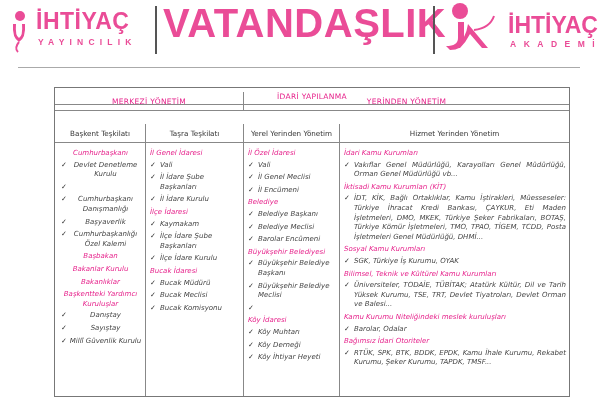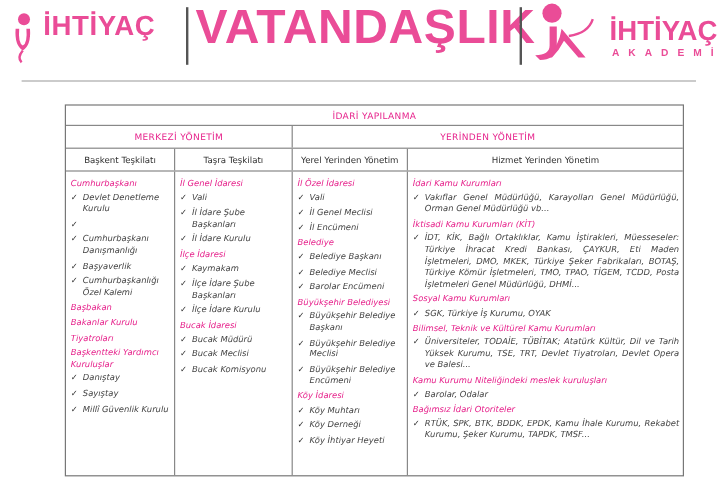--- a/index.html
+++ b/index.html
@@ -17,50 +17,51 @@
     .title { position: absolute; left: 163px; top: 1px; font-family: "Liberation Sans", sans-serif; font-weight: 900; font-size: 40px; color: #ea4c97; letter-spacing: 0.5px; }
     .logo-right { position: absolute; left: 438px; top: 2px; width: 160px; height: 54px; }
     .logo-right .mark { position: absolute; left: 2px; top: 0px; width: 56px; height: 52px; }
     .logo-right .brand { position: absolute; left: 70px; top: 10px; font-family: "Liberation Sans", sans-serif; font-weight: 900; font-size: 23px; color: #ea4c97; }
     .logo-right .sub { position: absolute; left: 72px; top: 37px; font-family: "Liberation Sans", sans-serif; font-weight: 700; font-size: 8.5px; color: #ea4c97; letter-spacing: 7.5px; }
     .header-rule { position: absolute; left: 18px; top: 67px; width: 562px; height: 1px; background: #aaa; }
 
     .table-wrap { position: absolute; left: 54px; top: 87px; width: 516px; height: 310px; border: 1.5px solid #777; }
     .row { position: absolute; left: 0; width: 100%; border-bottom: 1px solid #888; display: flex; }
     .r1 { top: 0; height: 17px; }
-    .r2 { top: 17px; height: 19px; }
+    .r2 { top: 4px; height: 19px; }
     .r3 { top: 36px; height: 19px; }
     .cell { height: 100%; display: flex; align-items: center; justify-content: center; border-right: 1px solid #888; font-size: 7.5px; }
     .cell:last-child { border-right: none; }
     .pink-h { color: #e6208a; font-weight: 400; letter-spacing: 0.3px; font-size: 7.5px; }
     .col-h { color: #333; font-size: 7.2px; }
 
     .body-row { position: absolute; left: 0; top: 55px; width: 100%; bottom: 0; display: flex; }
     .col { height: 100%; border-right: 1px solid #888; padding: 4px 3px 0 4px; font-size: 7px; line-height: 9.6px; }
     .col:last-child { border-right: none; }
-    .c1 { width: 91px; } .c2 { width: 98px; } .c3 { width: 96px; } .c4 { flex: 1; }
+    .c1 { width: 91px; text-align: center; } .c2 { width: 98px; } .c3 { width: 96px; } .c4 { flex: 1; }
 
     .sec-title { color: #e6208a; font-style: italic; font-size: 7px; margin-top: 3px; margin-bottom: 2px; }
     .sec-title.first { margin-top: 2px; }
     .item { display: flex; margin-bottom: 3px; color: #444; }
     .chk { width: 10px; flex: none; color: #333; font-size: 7px; }
     .itxt { flex: 1; font-style: italic; }
     .c4 .itxt { text-align: justify; }
   </style>
 </head>
 <body>
 
 <div class="header">
   <div class="logo-left">
     <svg class="mark" viewBox="0 0 18 44">
       <circle cx="10" cy="6" r="5" fill="#ea4c97"></circle>
       <path d="M3 14 Q2 28 9 32 Q16 28 15 14 L12 14 Q13 26 9 28 Q5 26 6 14 Z" fill="#ea4c97"></path>
       <path d="M9 32 Q4 38 8 42" stroke="#ea4c97" stroke-width="2" fill="none"></path>
     </svg>
     <div class="brand">İHTİYAÇ</div>
+    <div class="sub">YAYINCILIK</div>
   </div>
   <div class="vbar vbar1"></div>
   <div class="title">VATANDAŞLIK</div>
   <div class="vbar vbar2"></div>
   <div class="logo-right">
     <svg class="mark" viewBox="0 0 56 52">
       <circle cx="20" cy="9" r="8" fill="#ea4c97"></circle>
       <path d="M18 20 L24 20 L24 38 Q22 48 10 48 L6 44 Q18 44 18 36 Z" fill="#ea4c97"></path>
       <path d="M28 22 L48 46 L42 46 L30 32 Q26 40 20 46 L16 46 Q26 36 28 22 Z" fill="#ea4c97"></path>
       <path d="M34 28 Q50 26 54 14" stroke="#ea4c97" stroke-width="2" fill="none"></path>
@@ -102,21 +103,21 @@
         <div class="item">
           <span class="chk">✓</span>
           <span class="itxt">Başyaverlik</span>
         </div>
         <div class="item">
           <span class="chk">✓</span>
           <span class="itxt">Cumhurbaşkanlığı Özel Kalemi</span>
         </div>
         <div class="sec-title">Başbakan</div>
         <div class="sec-title">Bakanlar Kurulu</div>
-        <div class="sec-title">Tiyatroları</div>
+        <div class="sec-title">Bakanlıklar</div>
         <div class="sec-title">Başkentteki Yardımcı Kuruluşlar</div>
         <div class="item">
           <span class="chk">✓</span>
           <span class="itxt">Danıştay</span>
         </div>
         <div class="item">
           <span class="chk">✓</span>
           <span class="itxt">Sayıştay</span>
         </div>
         <div class="item">
@@ -196,21 +197,20 @@
         <div class="item">
           <span class="chk">✓</span>
           <span class="itxt">Büyükşehir Belediye Başkanı</span>
         </div>
         <div class="item">
           <span class="chk">✓</span>
           <span class="itxt">Büyükşehir Belediye Meclisi</span>
         </div>
         <div class="item">
           <span class="chk">✓</span>
-          <span class="itxt">Büyükşehir Belediye Encümeni</span>
         </div>
         <div class="sec-title">Köy İdaresi</div>
         <div class="item">
           <span class="chk">✓</span>
           <span class="itxt">Köy Muhtarı</span>
         </div>
         <div class="item">
           <span class="chk">✓</span>
           <span class="itxt">Köy Derneği</span>
         </div>
@@ -231,21 +231,21 @@
           <span class="itxt">İDT, KİK, Bağlı Ortaklıklar, Kamu İştirakleri, Müesseseler: Türkiye İhracat Kredi Bankası, ÇAYKUR, Eti Maden İşletmeleri, DMO, MKEK, Türkiye Şeker Fabrikaları, BOTAŞ, Türkiye Kömür İşletmeleri, TMO, TPAO, TİGEM, TCDD, Posta İşletmeleri Genel Müdürlüğü, DHMİ...</span>
         </div>
         <div class="sec-title">Sosyal Kamu Kurumları</div>
         <div class="item">
           <span class="chk">✓</span>
           <span class="itxt">SGK, Türkiye İş Kurumu, OYAK</span>
         </div>
         <div class="sec-title">Bilimsel, Teknik ve Kültürel Kamu Kurumları</div>
         <div class="item">
           <span class="chk">✓</span>
-          <span class="itxt">Üniversiteler, TODAİE, TÜBİTAK; Atatürk Kültür, Dil ve Tarih Yüksek Kurumu, TSE, TRT, Devlet Tiyatroları, Devlet Opera ve Balesi...</span>
+          <span class="itxt">Üniversiteler, TODAİE, TÜBİTAK; Atatürk Kültür, Dil ve Tarih Yüksek Kurumu, TSE, TRT, Devlet Tiyatroları, Devlet Orman ve Balesi...</span>
         </div>
         <div class="sec-title">Kamu Kurumu Niteliğindeki meslek kuruluşları</div>
         <div class="item">
           <span class="chk">✓</span>
           <span class="itxt">Barolar, Odalar</span>
         </div>
         <div class="sec-title">Bağımsız İdari Otoriteler</div>
         <div class="item">
           <span class="chk">✓</span>
           <span class="itxt">RTÜK, SPK, BTK, BDDK, EPDK, Kamu İhale Kurumu, Rekabet Kurumu, Şeker Kurumu, TAPDK, TMSF...</span>

